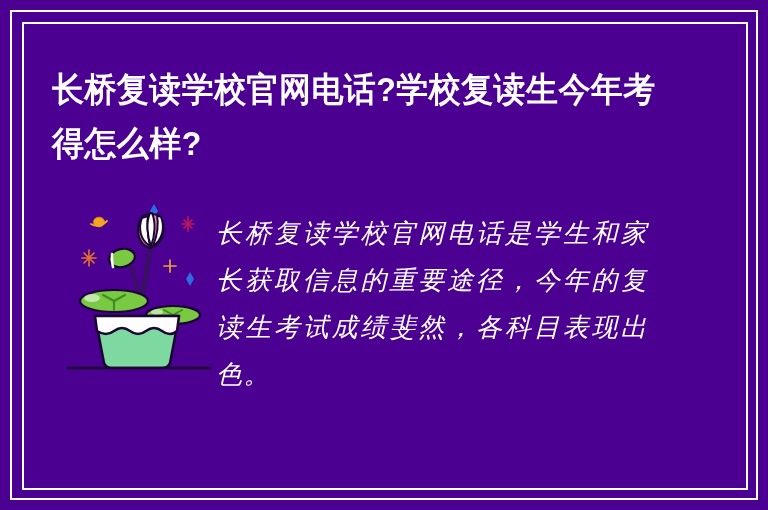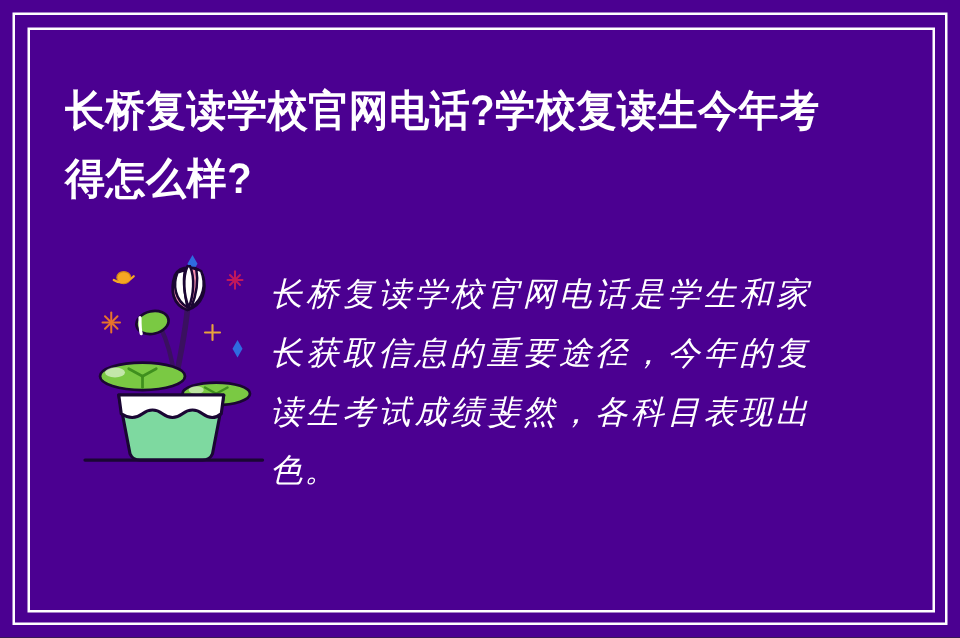--- a/index.html
+++ b/index.html
@@ -57,21 +57,21 @@
   
   #body-text {
     position: absolute;
     left: 216px;
     top: 212px;
     width: 432px;
     color: #ffffff;
     font-size: 26px;
     line-height: 47px;
     letter-spacing: 1.5px;
-    font-family: Liberation Serif, serif;
+    font-family: Liberation Mono, monospace;
     font-style: italic;
     font-weight: 400;
     text-align: justify;
   }
 
   
   #illustration {
     position: absolute;
     left: 62px;
     top: 198px;

